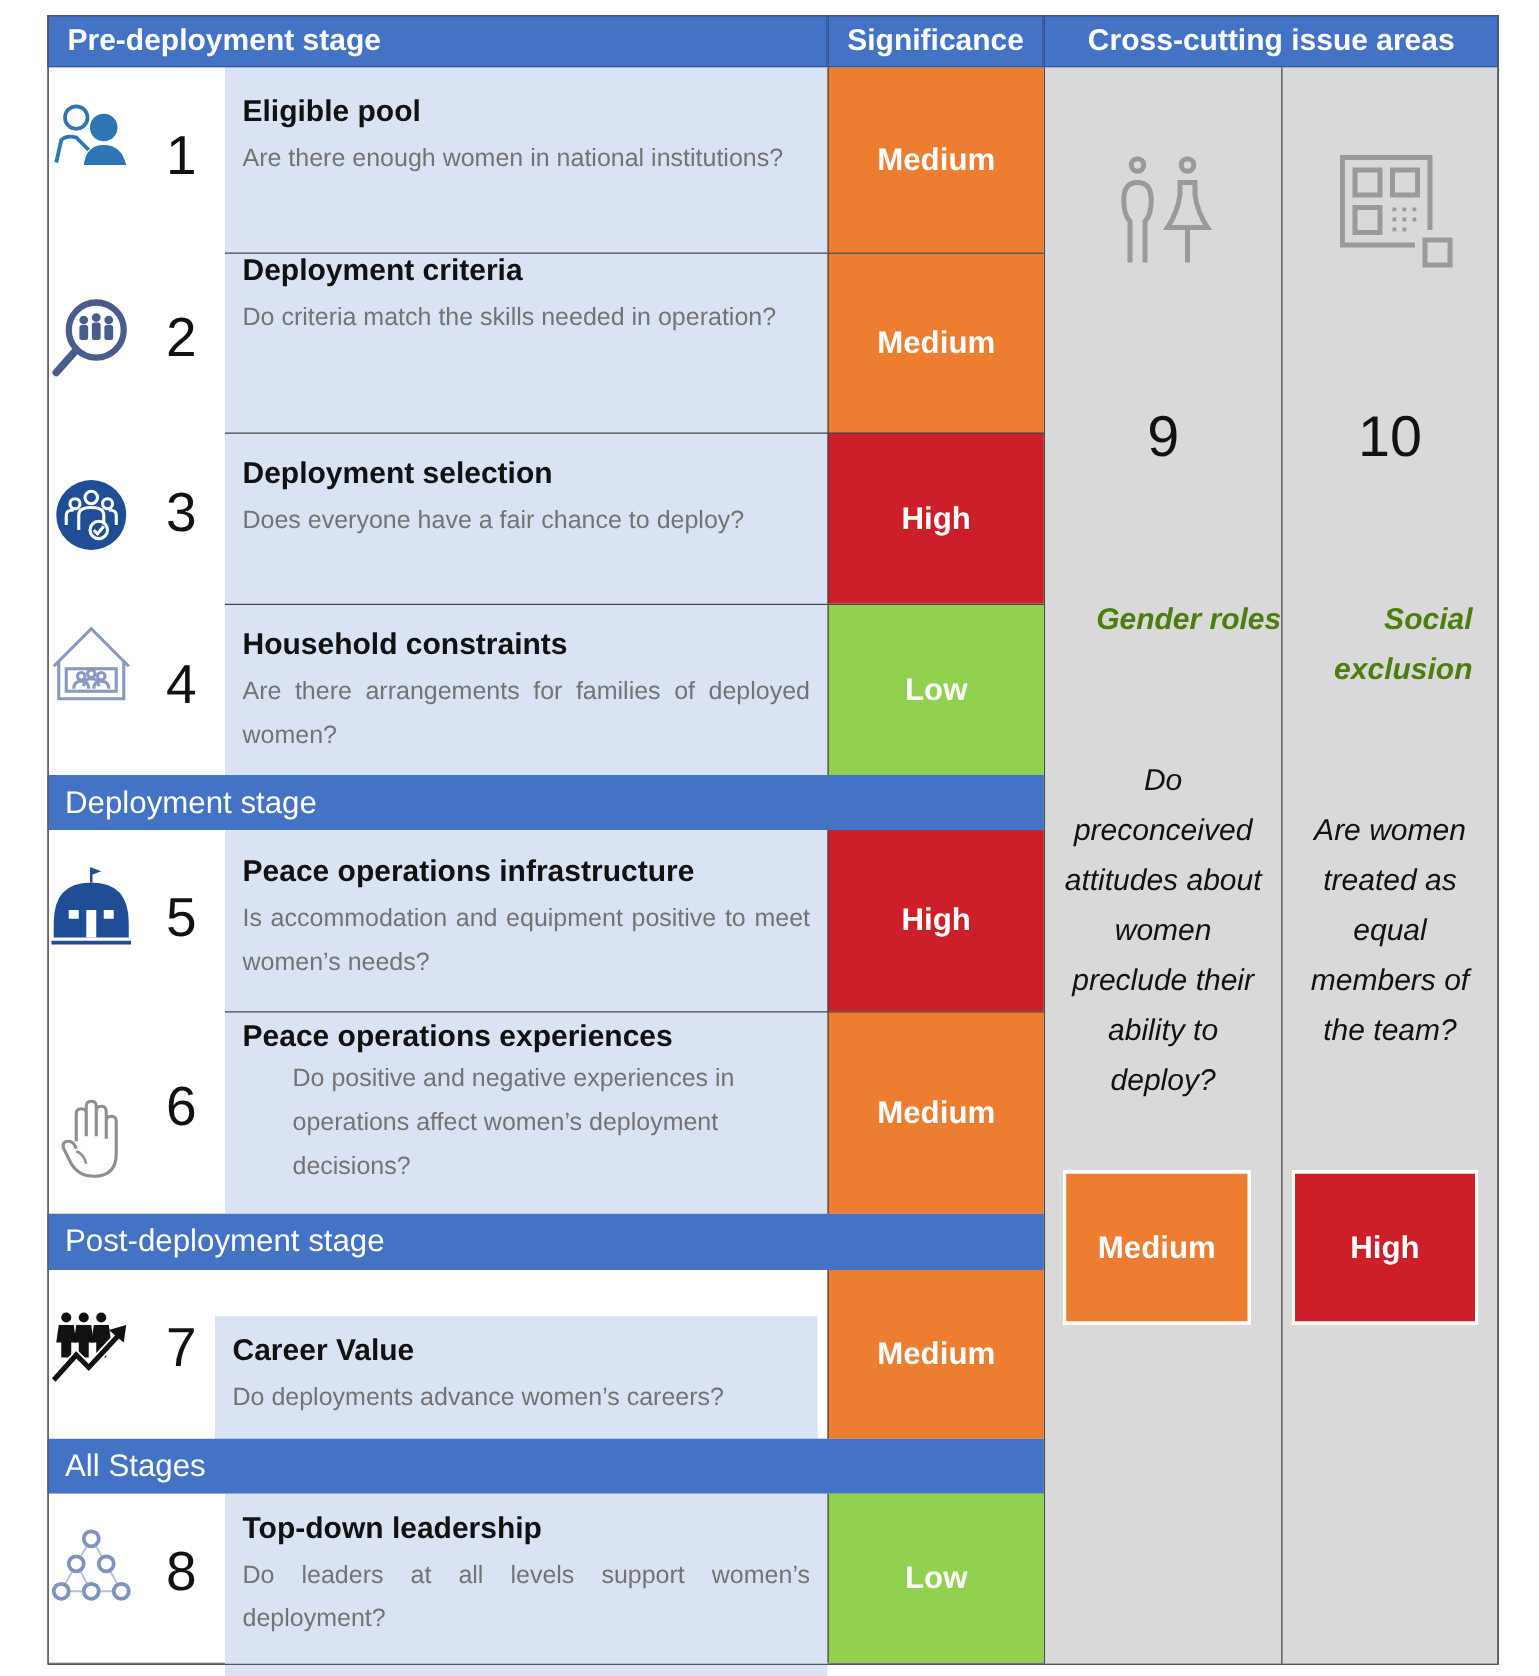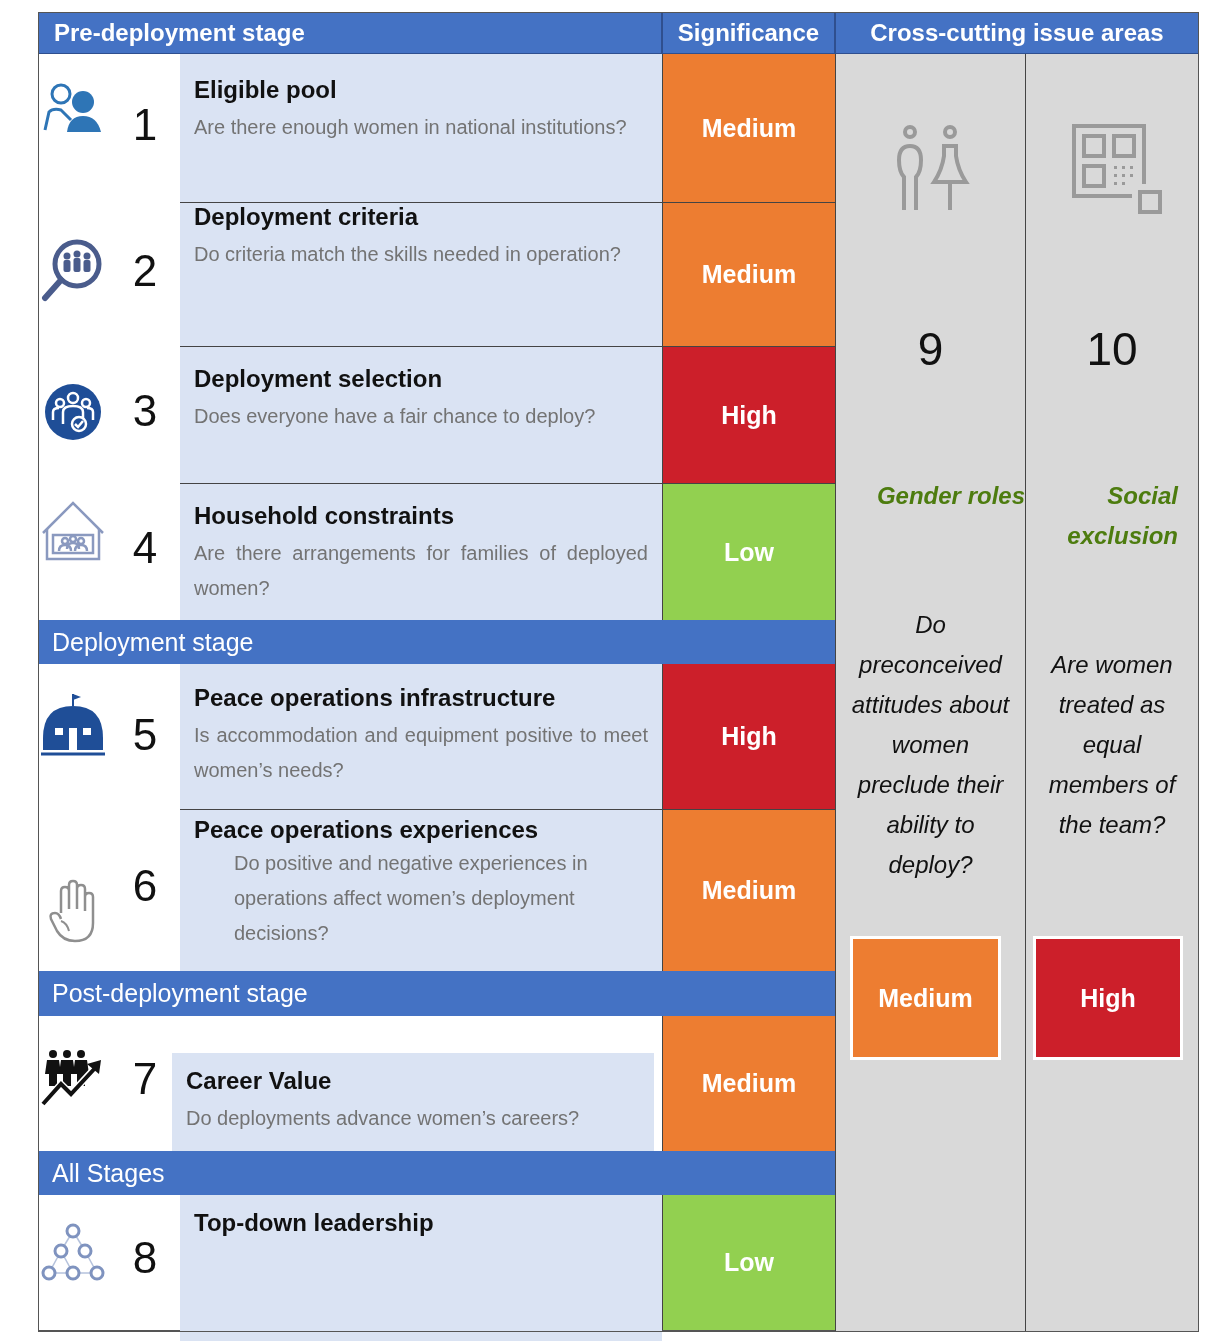--- a/index.html
+++ b/index.html
@@ -225,16 +225,17 @@
         <circle cx="44" cy="30" r="6"></circle>
       <circle cx="8" cy="52" r="6"></circle>
         <circle cx="32" cy="52" r="6"></circle>
         <circle cx="56" cy="52" r="6"></circle>
     </g>
   </svg>
   <div class="num" style="top:38px;">8</div>
 </div>
 <div class="abs textcell" style="left:180px;top:1195px;width:482px;height:168px;border-top:none;padding-top:14px;">
   <div class="title">Top-down leadership</div>
+  <div class="q">Do leaders at all levels support women’s deployment?</div>
 </div>
 <div class="abs sig" style="left:662px;top:1195px;width:173px;height:135px;background:#92D050;border-top:none;">Low</div>
 
 <div class="abs" style="left:38px;top:12px;width:1161px;height:1320px;border:1.5px solid #555;pointer-events:none;"></div>
 
 </body></html>

